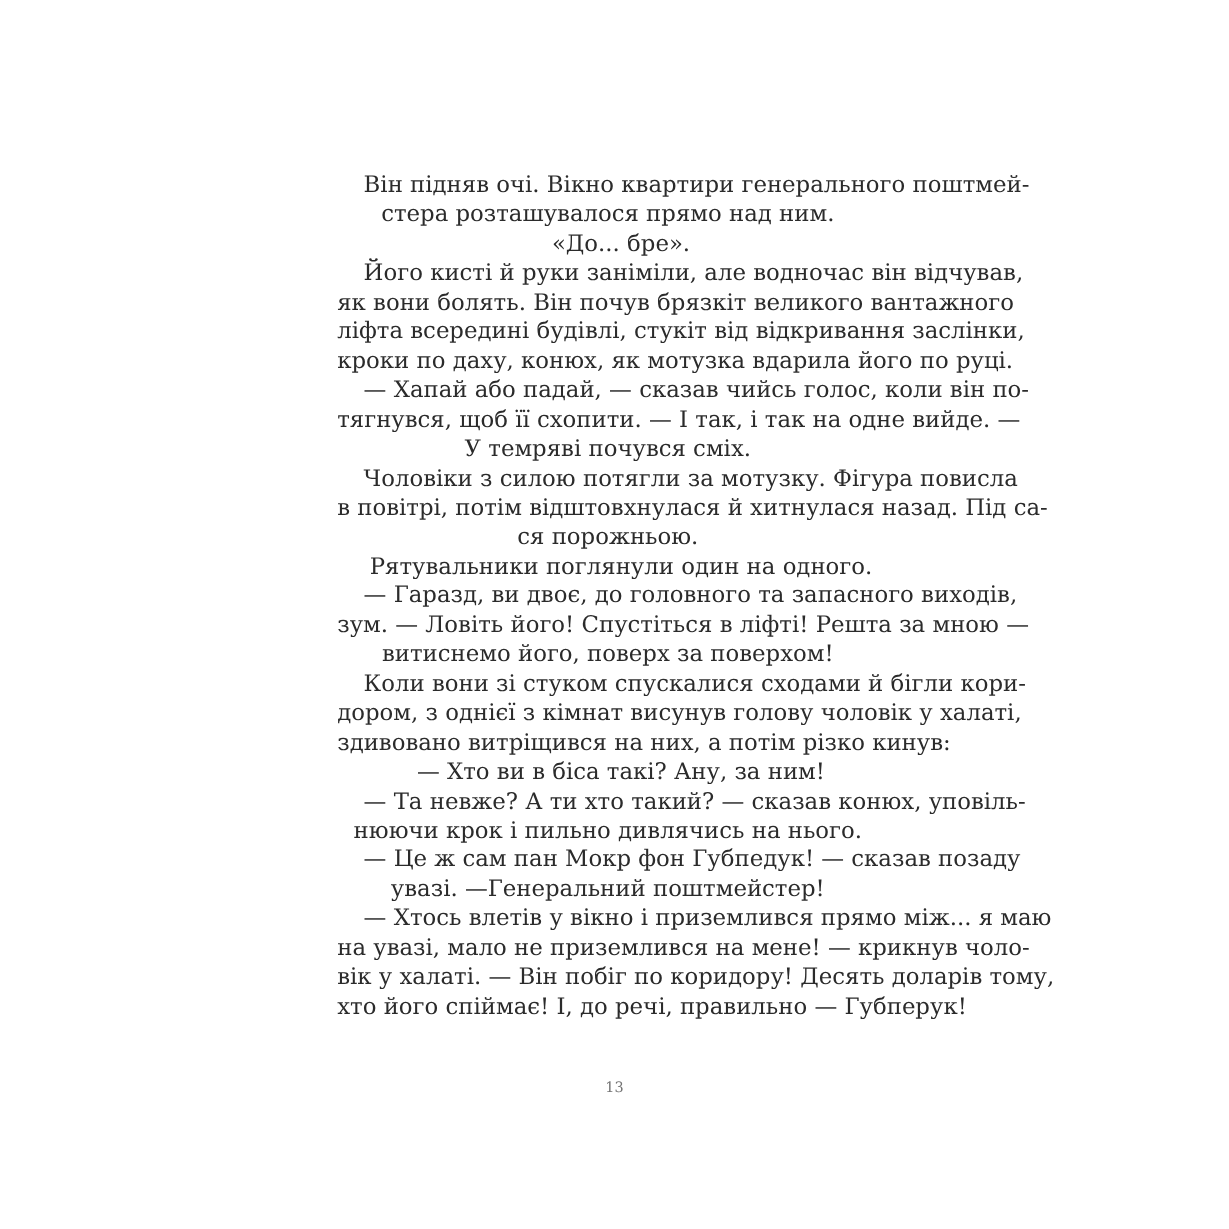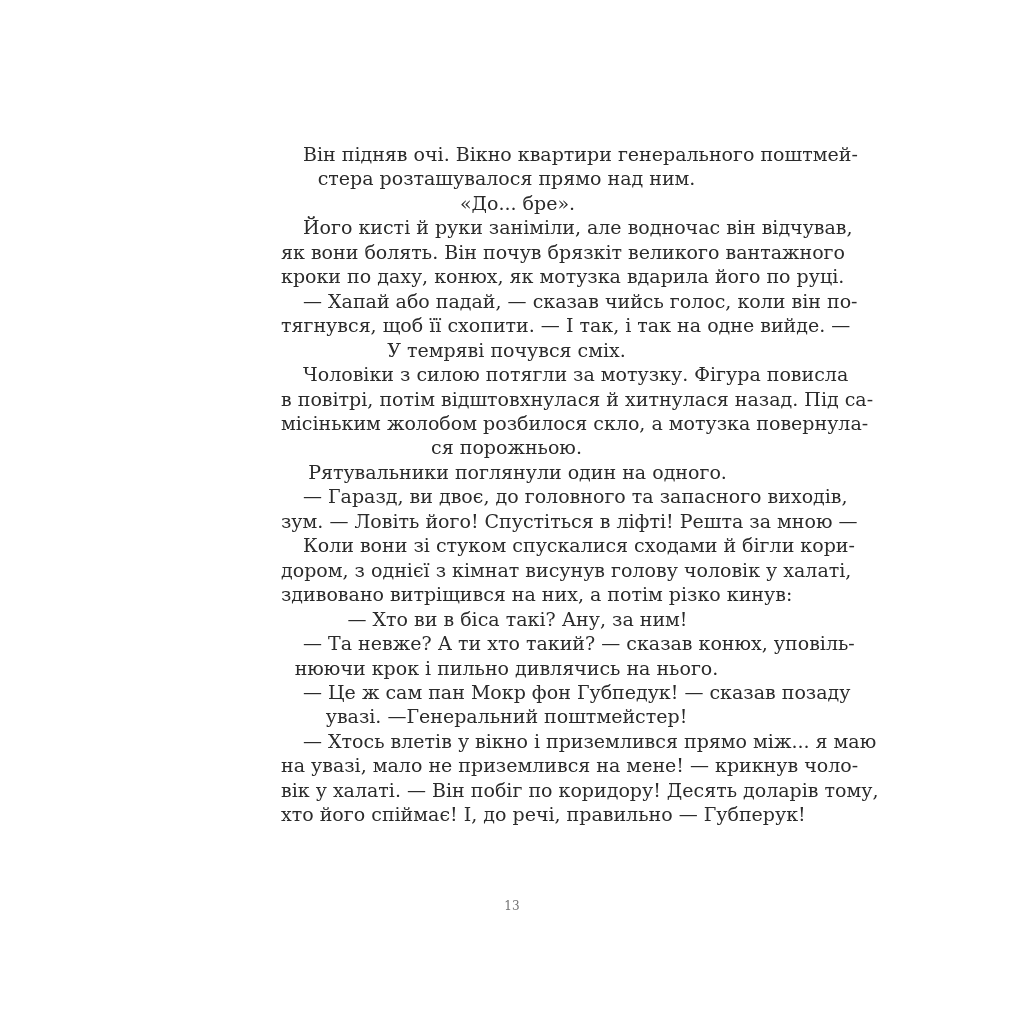--- a/index.html
+++ b/index.html
@@ -58,31 +58,32 @@
 </head>
 <body>
 
 <div class="page">
   <div class="text-block" id="text-block">
       <span class="line just indent">Він підняв очі. Вікно квартири генерального поштмей-</span>
       <span class="line">стера розташувалося прямо над ним.</span>
       <span class="line indent">«До... бре».</span>
       <span class="line just indent">Його кисті й руки заніміли, але водночас він відчував,</span>
       <span class="line just">як вони болять. Він почув брязкіт великого вантажного</span>
+      <span class="line just">ліфта всередині будівлі, стукіт від відкривання заслінки,</span>
       <span class="line just">кроки по даху, конюх, як мотузка вдарила його по руці.</span>
       <span class="line just indent">— Хапай або падай, — сказав чийсь голос, коли він по-</span>
       <span class="line just">тягнувся, щоб її схопити. — І так, і так на одне вийде. —</span>
       <span class="line">У темряві почувся сміх.</span>
       <span class="line just indent">Чоловіки з силою потягли за мотузку. Фігура повисла</span>
       <span class="line just">в повітрі, потім відштовхнулася й хитнулася назад. Під са-</span>
-      <span class="line just">місіньким жолобом розбилося скло, а мотузка повернула-</span>
       <span class="line">ся порожньою.</span>
       <span class="line indent">Рятувальники поглянули один на одного.</span>
       <span class="line just indent">— Гаразд, ви двоє, до головного та запасного виходів,</span>
       <span class="line just">зум. — Ловіть його! Спустіться в ліфті! Решта за мною —</span>
+      <span class="line">витиснемо його, поверх за поверхом!</span>
       <span class="line just indent">Коли вони зі стуком спускалися сходами й бігли кори-</span>
       <span class="line just">дором, з однієї з кімнат висунув голову чоловік у халаті,</span>
       <span class="line">здивовано витріщився на них, а потім різко кинув:</span>
       <span class="line indent">— Хто ви в біса такі? Ану, за ним!</span>
       <span class="line just indent">— Та невже? А ти хто такий? — сказав конюх, уповіль-</span>
       <span class="line">нюючи крок і пильно дивлячись на нього.</span>
       <span class="line just indent">— Це ж сам пан Мокр фон Губпедук! — сказав позаду</span>
       <span class="line">увазі. —Генеральний поштмейстер!</span>
       <span class="line just indent">— Хтось влетів у вікно і приземлився прямо між... я маю</span>
       <span class="line just">на увазі, мало не приземлився на мене! — крикнув чоло-</span>

